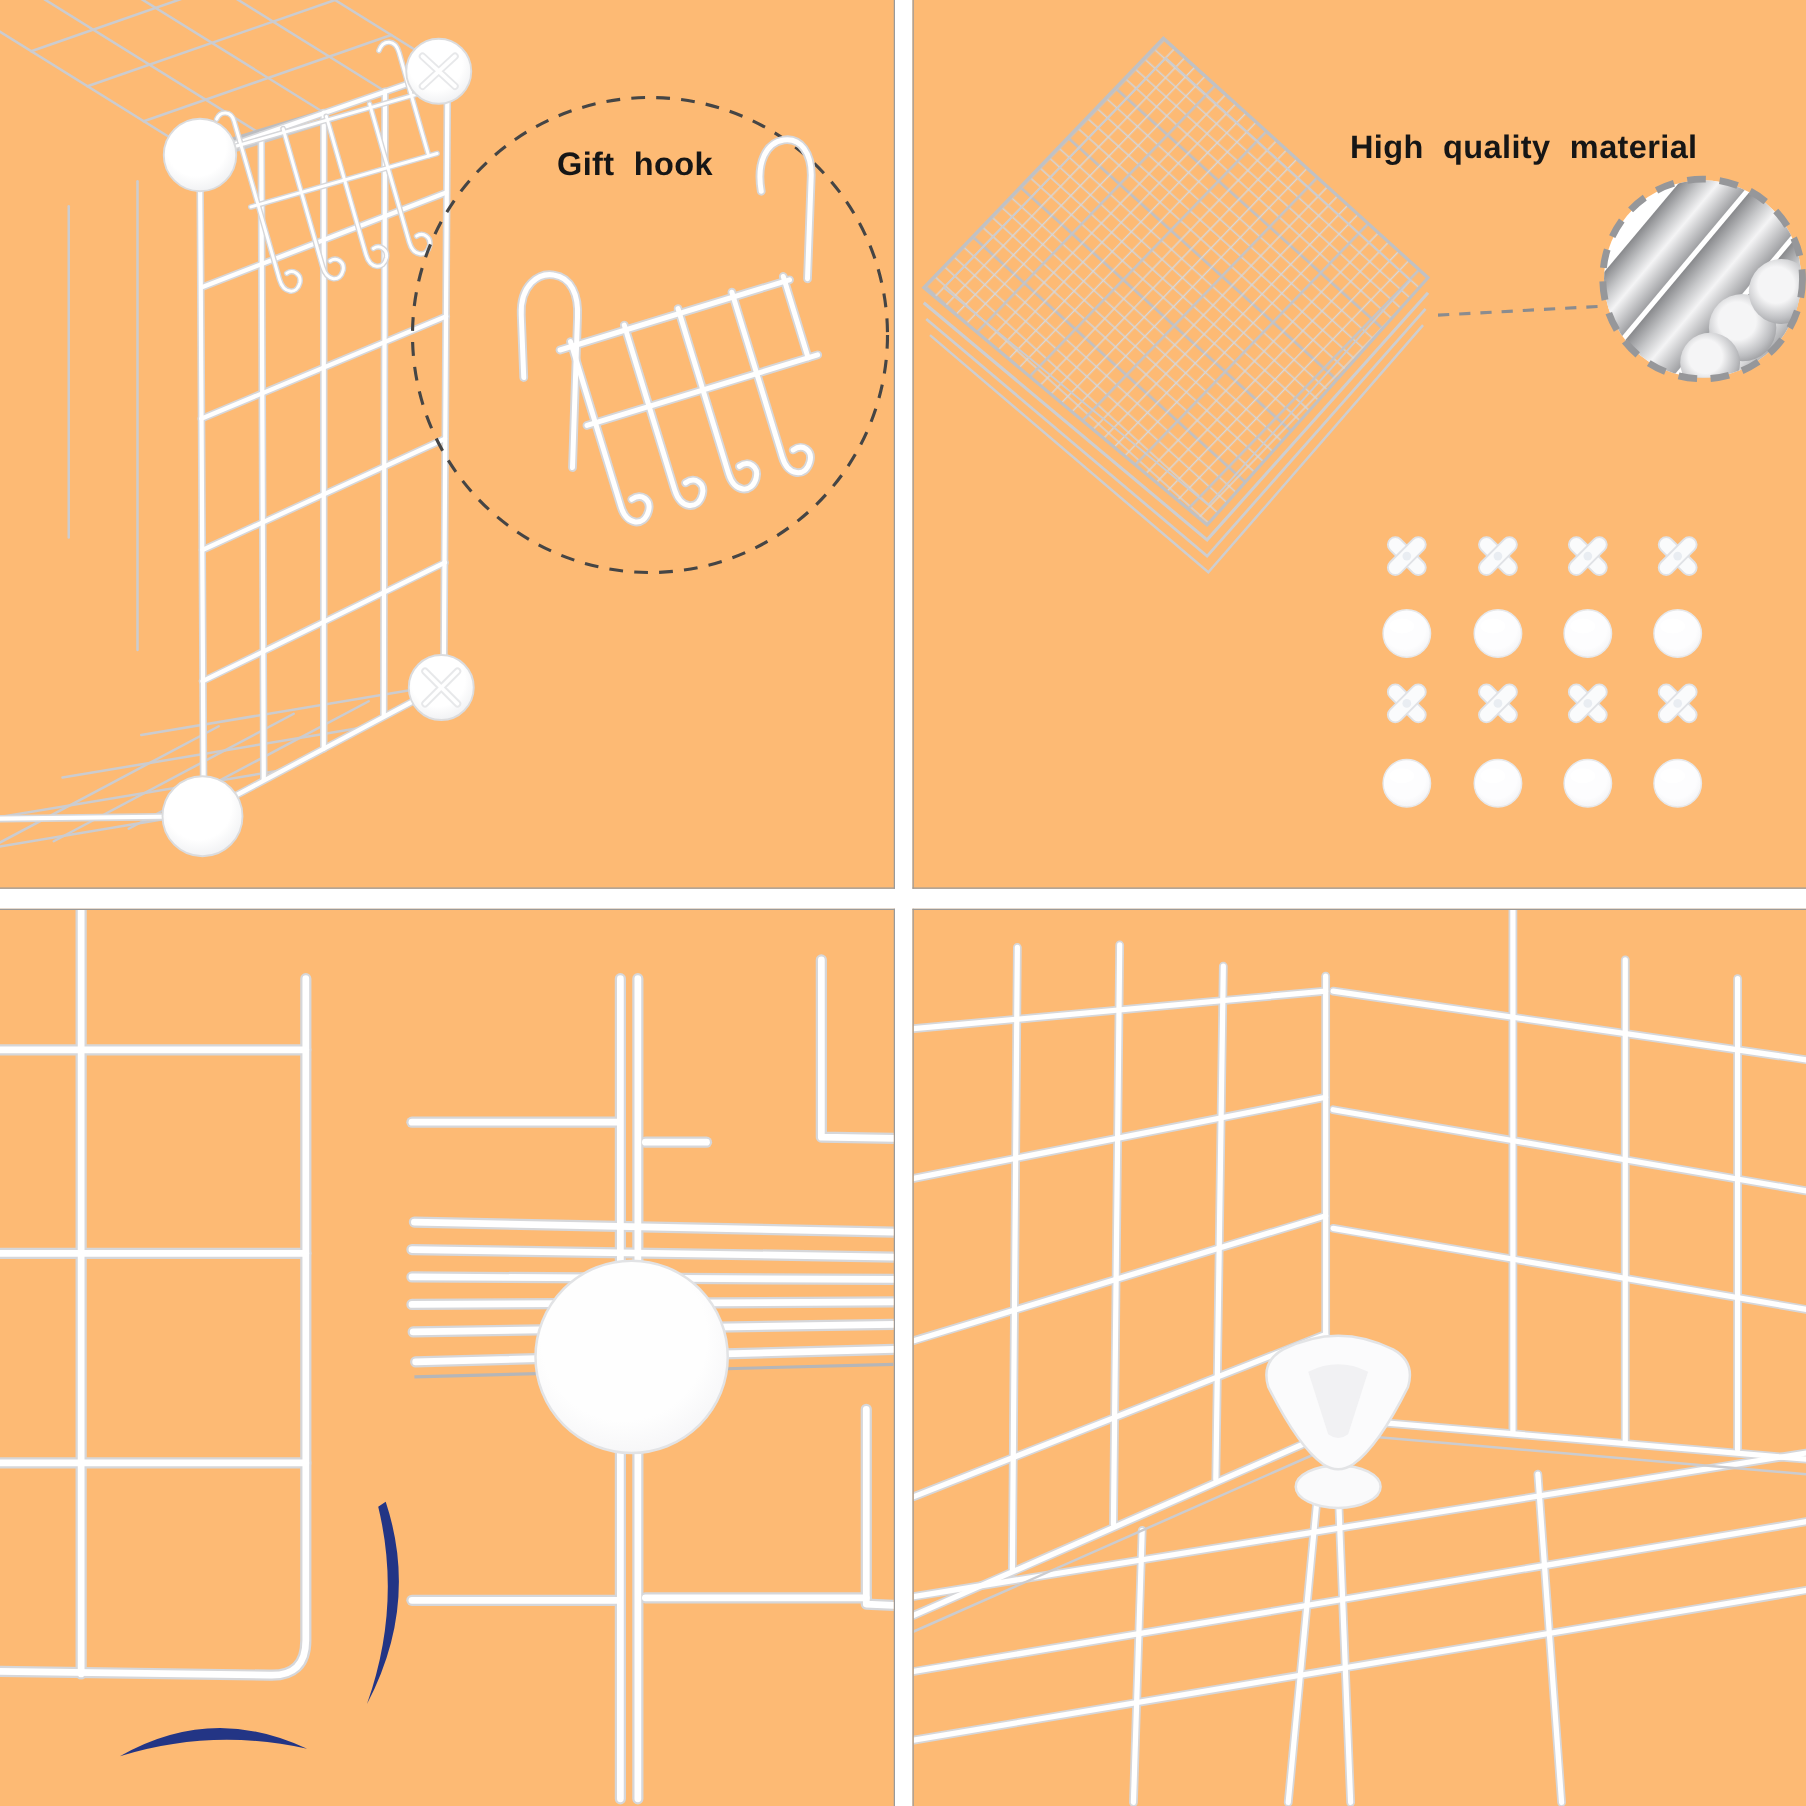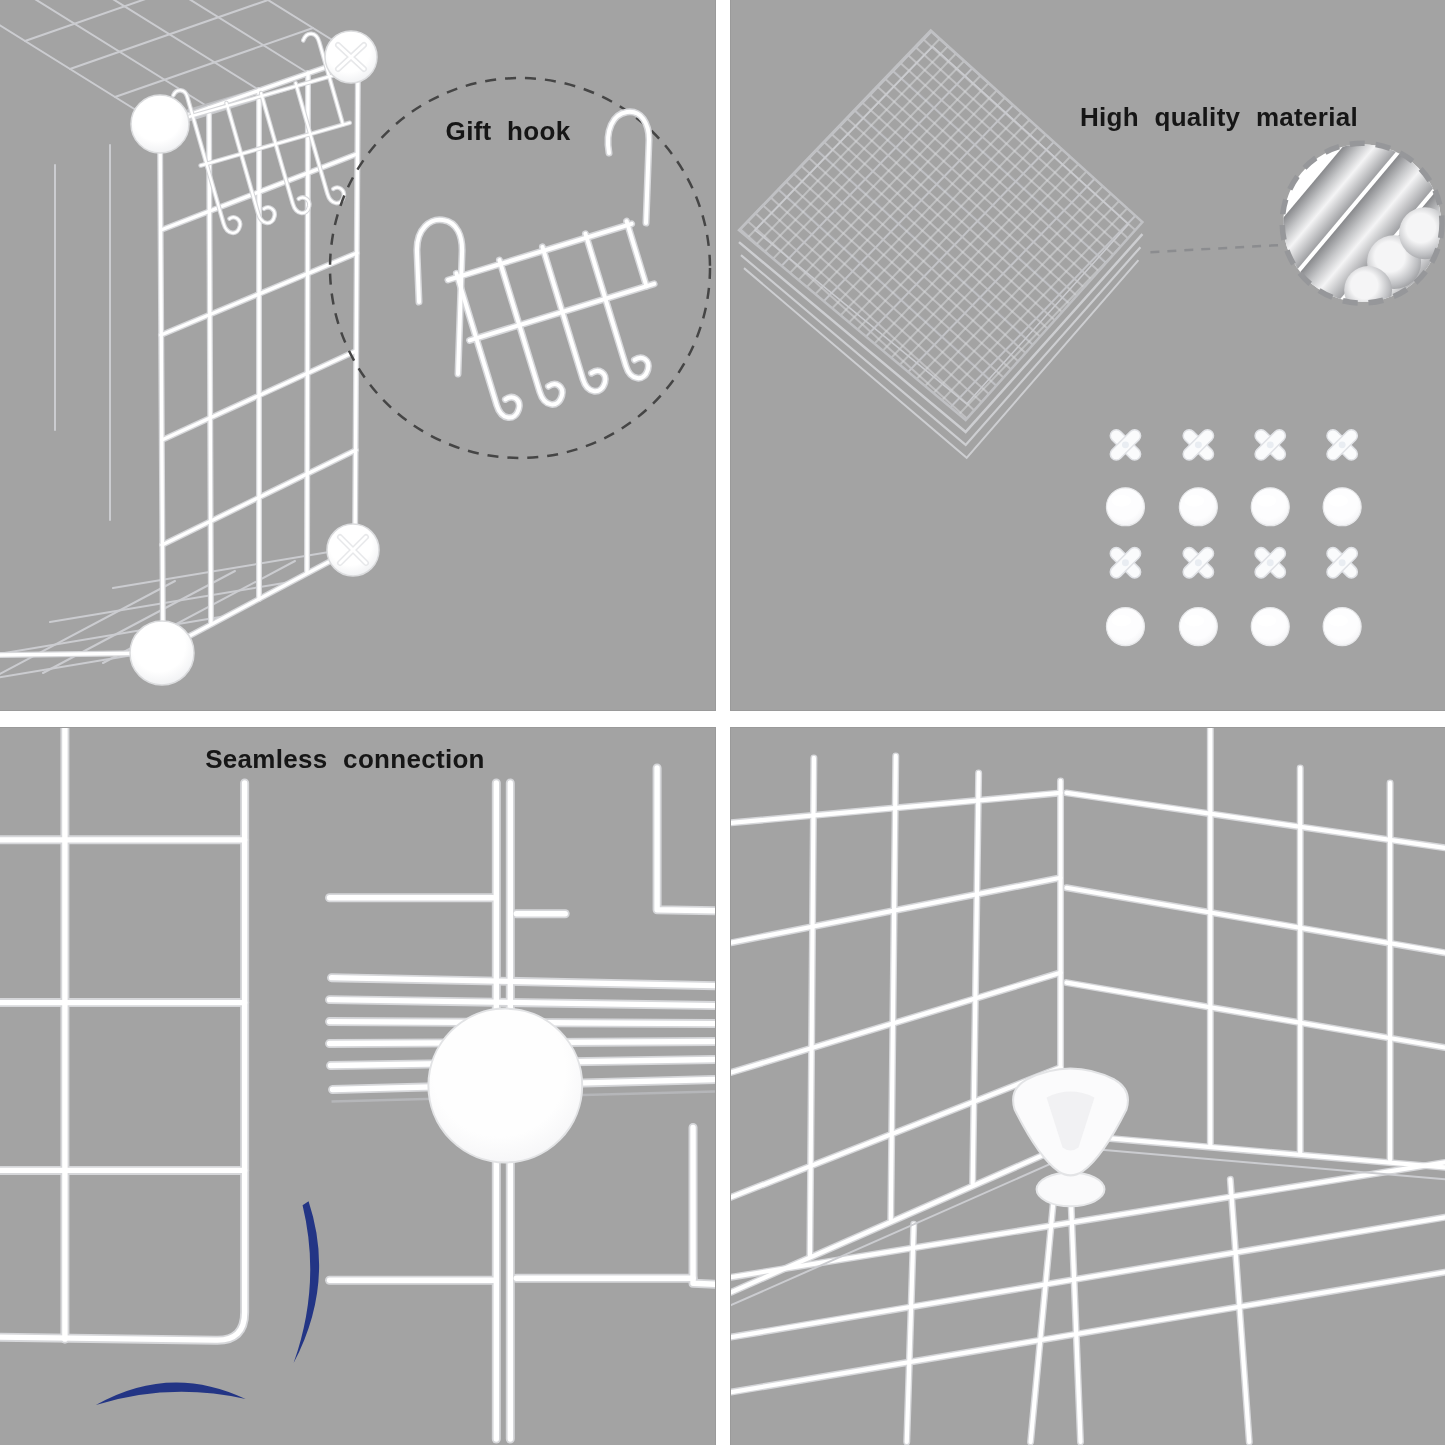--- a/index.html
+++ b/index.html
@@ -1,20 +1,20 @@
 <!DOCTYPE html>
 <html><head>
 <meta charset="utf-8">
 <style>
   html,body{margin:0;padding:0}
   body{
     width:1445px;height:1445px;background:#ffffff;
     font-family:"Liberation Sans",sans-serif;overflow:hidden;position:relative;
   }
-  .q{position:absolute;box-sizing:border-box;background:#a3a3a3;overflow:hidden}
+  .q{position:absolute;box-sizing:border-box;background:#fdba74;overflow:hidden}
   #q-tl{left:0;top:0;width:716px;height:711px;border-right:1px solid #9a9a9a;border-bottom:1px solid #9a9a9a}
   #q-tr{left:730px;top:0;width:715px;height:711px;border-left:1px solid #9a9a9a;border-bottom:1px solid #9a9a9a}
   #q-bl{left:0;top:727px;width:716px;height:718px;border-right:1px solid #9a9a9a;border-top:1px solid #9a9a9a}
   #q-br{left:730px;top:727px;width:715px;height:718px;border-left:1px solid #9a9a9a;border-top:1px solid #9a9a9a}
   svg.art{position:absolute;left:0;top:0;width:100%;height:100%}
   .caption{
     position:absolute;transform:translateX(-50%);
     font-size:26px;font-weight:700;color:#161616;
     letter-spacing:.3px;word-spacing:8px;white-space:nowrap;z-index:5;
   }
@@ -278,21 +278,20 @@
       <use href="#bl-w" class="wu" stroke-width="9"></use>
       <use href="#bl-w" class="wo" stroke-width="5.4"></use>
       <path d="M332,374 L716,364" stroke="#b5b6b9" stroke-width="2.5" fill="none"></path>
     </g>
 
     <circle cx="506" cy="358" r="77" fill="url(#bl-dg)" stroke="#e2e3e5" stroke-width="2"></circle>
 
     <path d="M309,474 Q336,556 294,636 Q322,557 303,478 Z" fill="#233585"></path>
     <path d="M96,678 Q170,636 246,672 Q170,655 96,678 Z" fill="#233585"></path>
   </svg>
-  <div class="caption" style="left:345px;top:16px">Seamless connection</div>
 </section>
 
 <section class="q" id="q-br">
   <svg class="art" viewBox="0 0 715 718">
     <defs>
       <g id="br-w" fill="none">
         <path d="M330,53 V360"></path>
         <path d="M330,65 L0,95"></path>
           <path d="M330,150 L0,215"></path>
           <path d="M330,245 L0,345"></path>

